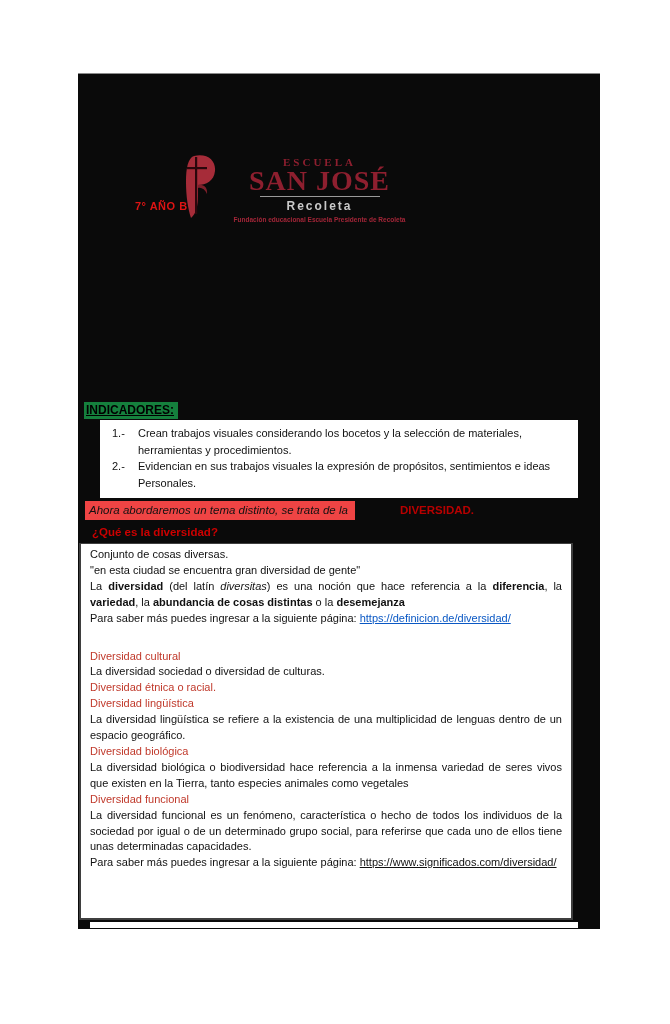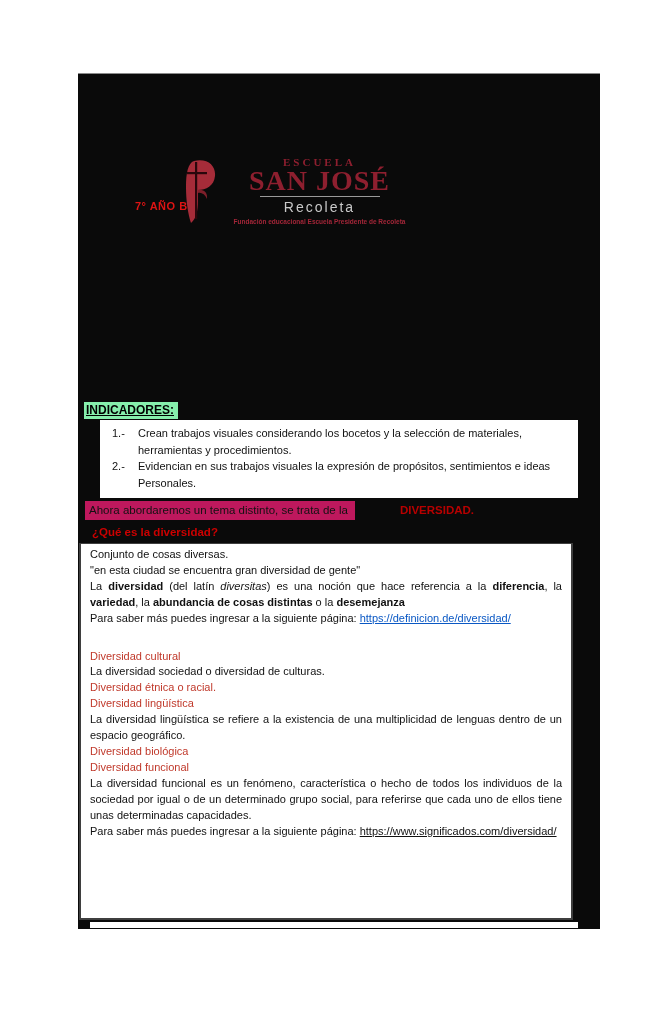--- a/index.html
+++ b/index.html
@@ -5,45 +5,45 @@
   html,body{margin:0;padding:0;background:#ffffff;}
   .page{
     position:relative;width:670px;height:1024px;background:#ffffff;
     font-family:"Liberation Sans", sans-serif;color:#1a1a1a;overflow:hidden;
   }
   .backdrop{
     position:absolute;left:78px;top:73px;width:522px;height:855px;
     background:#0a0a0a;border-top:1px solid #8a8a8a;
   }
   
-  .logo{position:absolute;left:100px;top:80px;display:flex;align-items:flex-end;}
+  .logo{position:absolute;left:100px;top:80px;display:flex;align-items:flex-start;}
   .emblem{width:46px;height:66px;margin-right:8px;}
   .logo-text{width:175px;text-align:center;font-family:"Liberation Serif", serif;}
   .logo-top{font-size:11px;font-weight:bold;letter-spacing:3px;color:#8e1f2f;margin-top:2px;}
   .logo-name{font-size:28px;font-weight:bold;letter-spacing:1px;color:#8e1f2f;line-height:25px;}
   .logo-rule{height:1px;background:#9a9a9a;width:120px;margin:3px auto 2px auto;}
-  .logo-place{font-family:"Liberation Sans",sans-serif;font-size:14px;font-weight:normal;letter-spacing:2px;color:#c9c9c9;}
+  .logo-place{font-family:"Liberation Sans",sans-serif;font-size:12px;font-weight:bold;letter-spacing:2px;color:#c9c9c9;}
   .logo-tagline{font-family:"Liberation Sans",sans-serif;font-size:6.5px;font-weight:bold;color:#a32638;margin-top:3px;white-space:nowrap;}
   
   .grade{position:absolute;left:135px;top:200px;font-size:11px;font-weight:bold;color:#de1414;letter-spacing:0.5px;}
   
   .ind-label{
-    position:absolute;left:84px;top:402px;background:#86efac;color:#000;
+    position:absolute;left:84px;top:402px;background:#15803d;color:#000;
     font-size:12px;font-weight:bold;text-decoration:underline;padding:1px 4px 2px 2px;
   }
   .ind-box{
     position:absolute;left:100px;top:420px;width:478px;height:78px;background:#ffffff;
     box-sizing:border-box;padding:5px 6px 0 12px;font-size:11px;line-height:16.5px;color:#111;
   }
   .ind-item{display:flex;margin-bottom:0;}
   .ind-num{width:26px;flex:none;}
   .ind-text{flex:1;}
   
   .intro-row{position:absolute;left:85px;top:499px;height:22px;display:flex;align-items:center;}
-  .intro-lead{background:#be185d;color:#111;font-size:11.5px;padding:3px 7px 4px 4px;white-space:nowrap;}
+  .intro-lead{background:#ef4444;color:#111;font-size:11.5px;padding:3px 7px 4px 4px;white-space:nowrap;font-style:italic;}
   .intro-highlight{color:#b80000;font-weight:bold;font-size:11.5px;padding-left:5px;white-space:nowrap;margin-left:40px;}
   
   .question{position:absolute;left:92px;top:526px;color:#cc0000;font-weight:bold;font-size:11.5px;}
   
   .content-box{
     position:absolute;left:79px;top:543px;width:494px;height:377px;background:#ffffff;
     box-sizing:border-box;border:2px solid #3f3f3f;border-top-width:1px;
     padding:3px 9px 0 9px;font-size:11px;line-height:15.9px;color:#111;overflow:hidden;
   }
   .content-box p{margin:0;}
@@ -111,20 +111,21 @@
 
     <p class="sec-h">Diversidad cultural</p>
     <p>La diversidad sociedad o diversidad de culturas.</p>
 
     <p class="sec-h">Diversidad étnica o racial.</p>
 
     <p class="sec-h">Diversidad lingüística</p>
     <p class="jst">La diversidad lingüística se refiere a la existencia de una multiplicidad de lenguas dentro de un espacio geográfico.</p>
 
     <p class="sec-h">Diversidad biológica</p>
+    <p class="jst">La diversidad biológica o biodiversidad hace referencia a la inmensa variedad de seres vivos que existen en la Tierra, tanto especies animales como vegetales</p>
 
     <p class="sec-h">Diversidad funcional</p>
     <p class="jst">La diversidad funcional es un fenómeno, característica o hecho de todos los individuos de la sociedad por igual o de un determinado grupo social, para referirse que cada uno de ellos tiene unas determinadas capacidades.</p>
 
     <p><span>Para saber más puedes ingresar a la siguiente página: </span><a class="lnk lnk-dark">https://www.significados.com/diversidad/</a></p>
   </div>
 
   <div class="bottom-strip"></div>
 
 </div>

